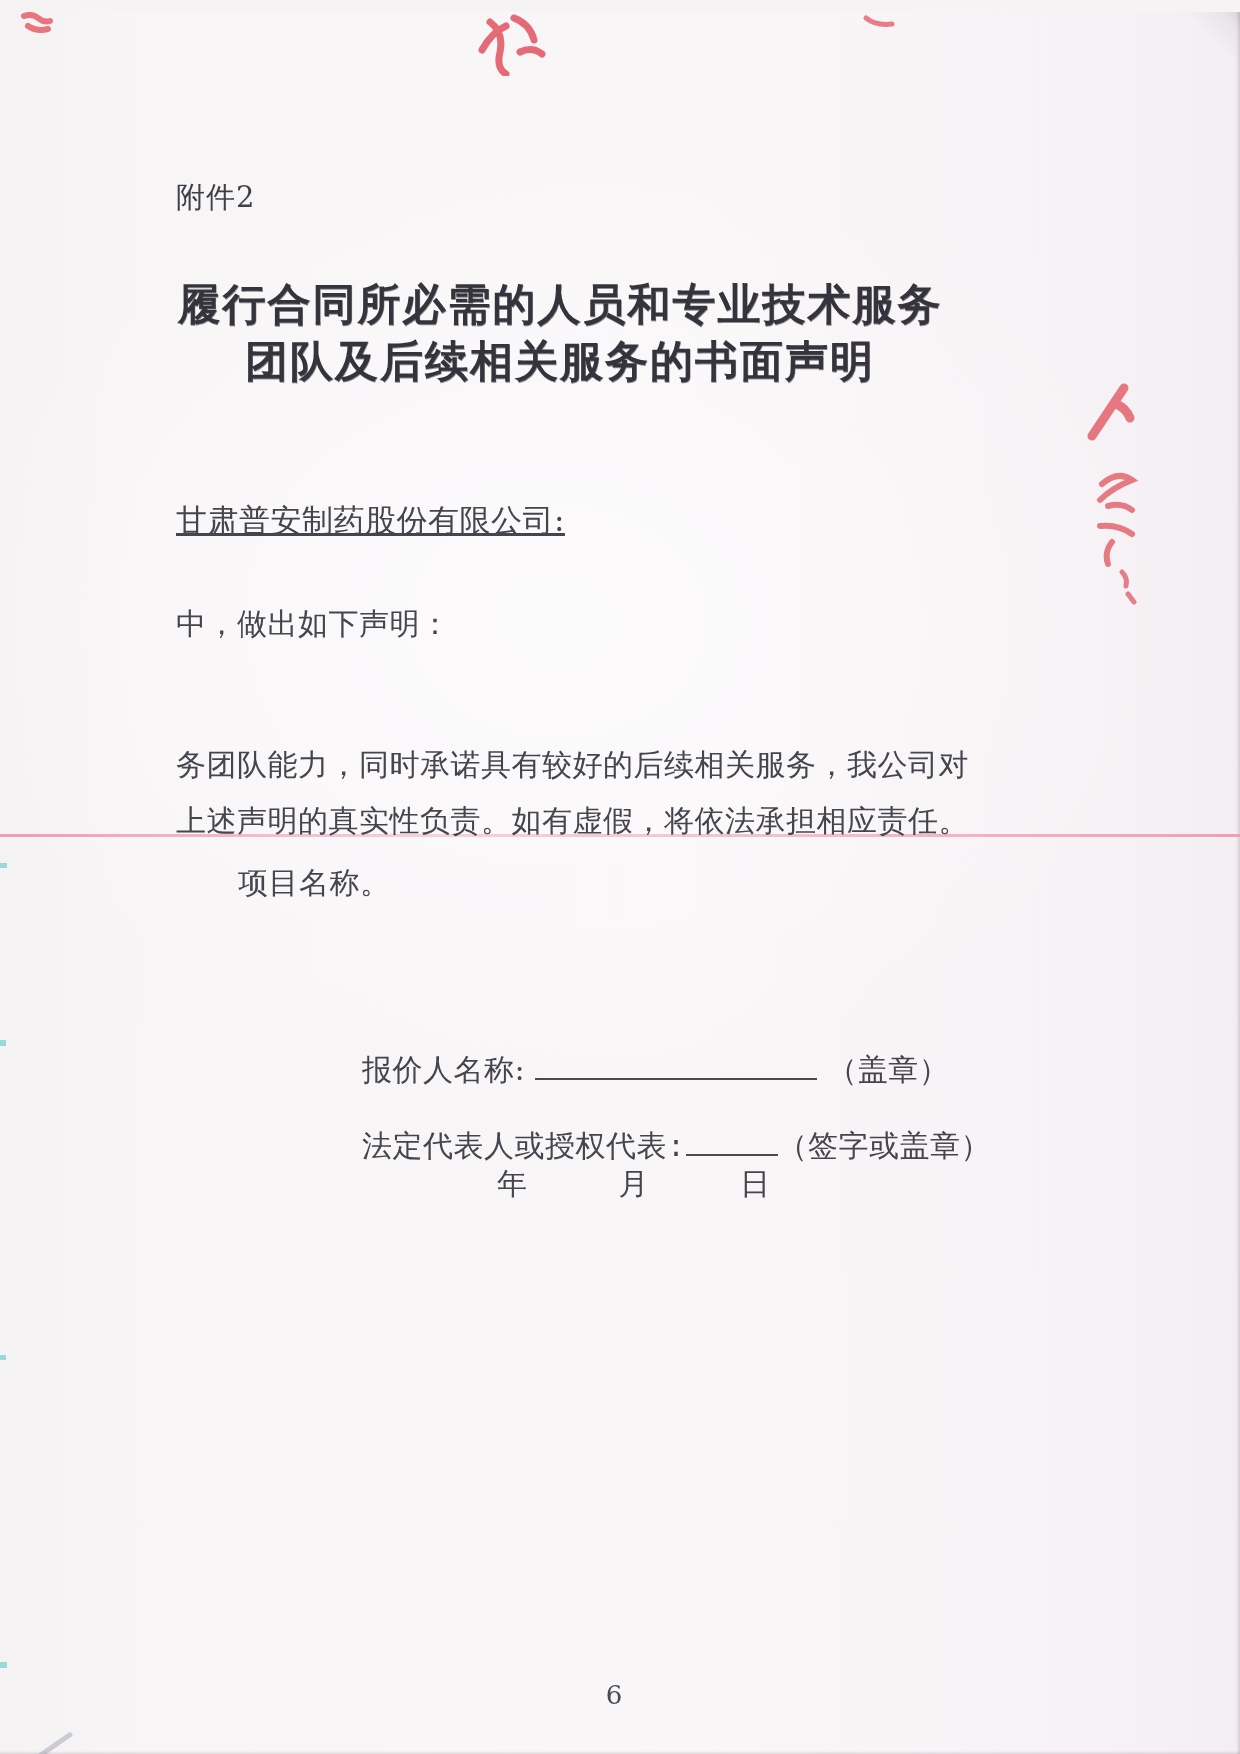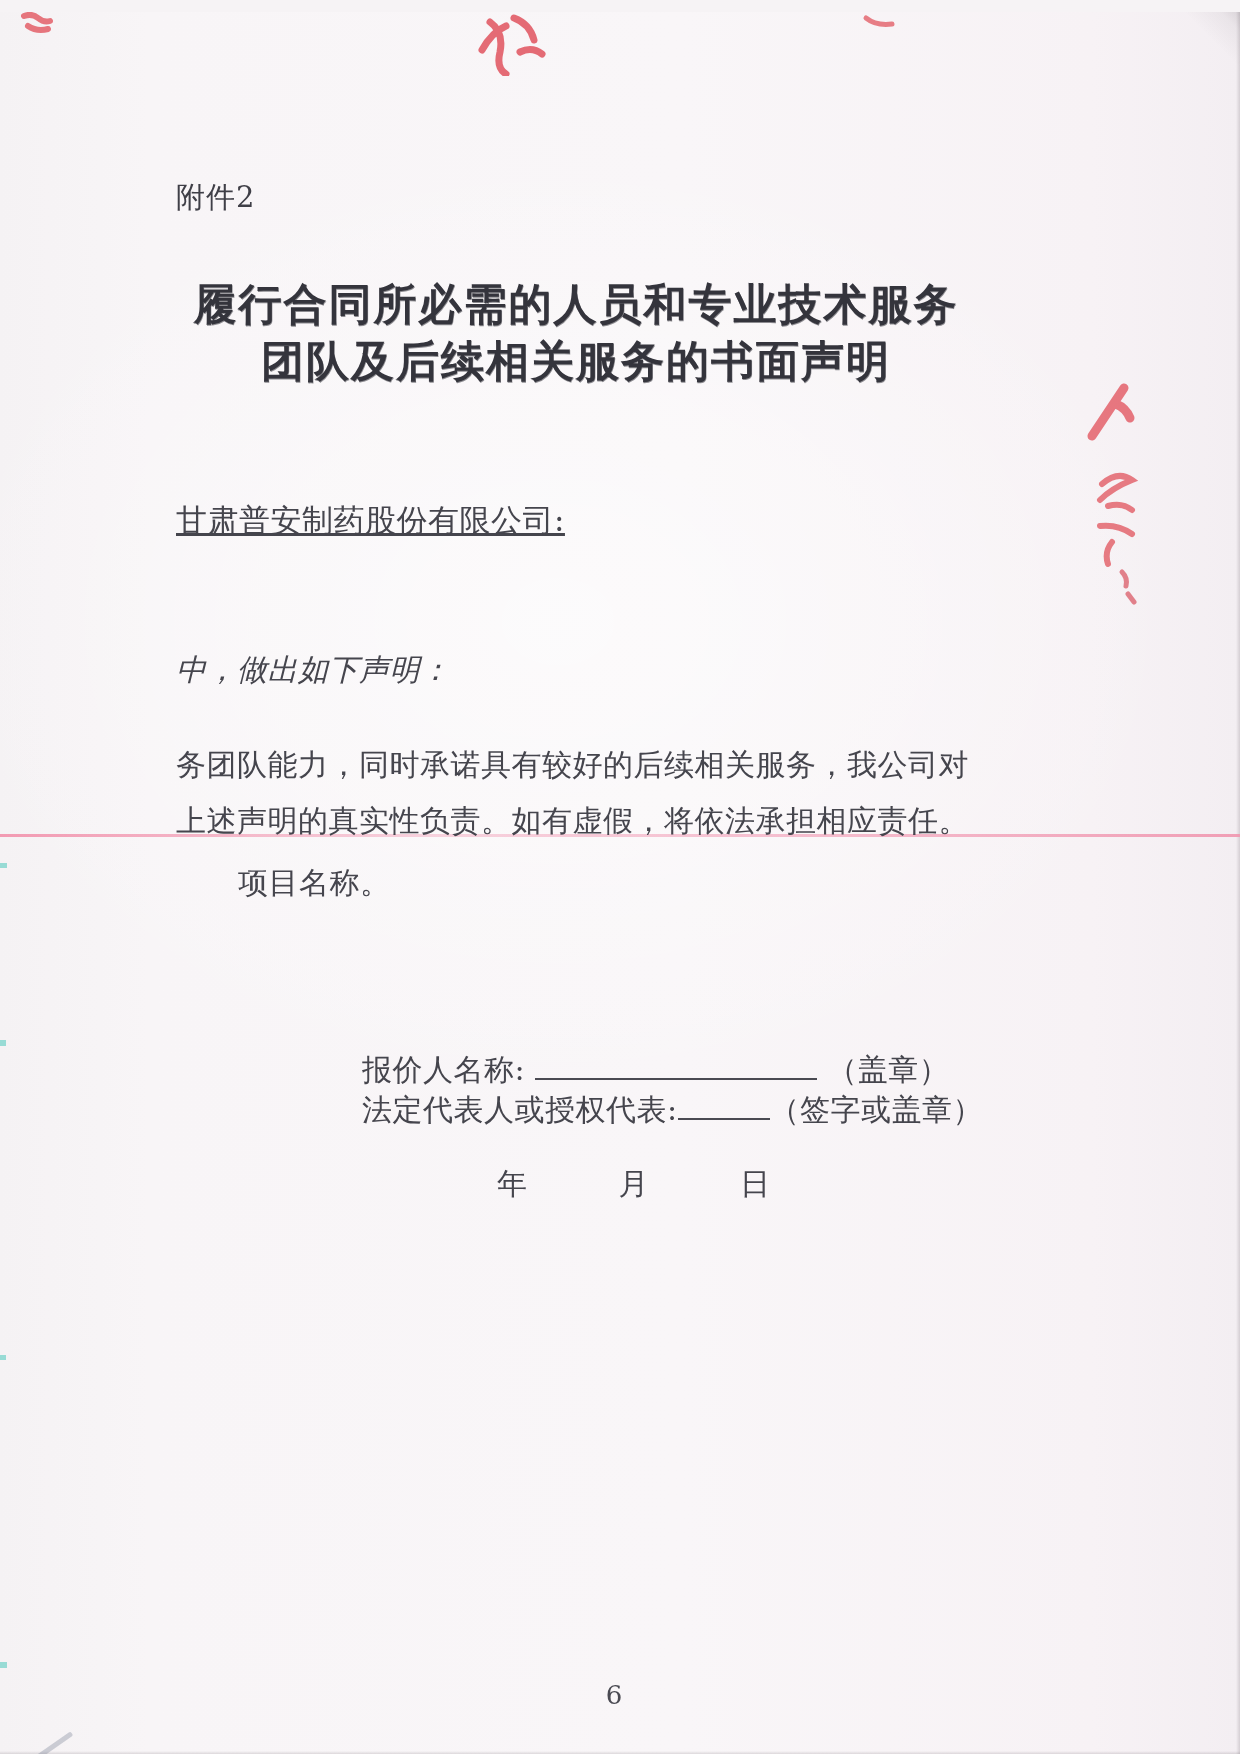--- a/index.html
+++ b/index.html
@@ -26,21 +26,20 @@
 
   .attachment{
     position:absolute;left:176px;top:166px;
     font-size:29px;color:#3f3f47;letter-spacing:1px;
   }
   .title{
     position:absolute;left:0;top:264px;width:1120px;
     text-align:center;font-weight:bold;color:#34343c;
     font-size:43px;line-height:57px;letter-spacing:2px;
     text-shadow:0.6px 0.6px 0 rgba(52,52,60,.55);
-    padding-left:16px;
   }
   .bodytext{position:absolute;color:#45454d;font-size:30px;letter-spacing:0.5px;white-space:nowrap;}
   .blank{display:inline-block;border-bottom:2px solid #4a4a52;height:1.0em;vertical-align:baseline;}
   .blank-project{width:134px;}
   .blank-bidder{width:282px;}
   .blank-rep{width:92px;}
   .sig-row{position:absolute;left:362px;color:#45454d;font-size:30px;letter-spacing:0.5px;white-space:nowrap;}
   .date-row{position:absolute;left:497px;top:1152px;color:#45454d;font-size:30px;white-space:nowrap;}
   .date-row .d{display:inline-block;}
   .date-row .d+.d{margin-left:82px;}
@@ -93,36 +92,36 @@
   <div class="attachment">附件2</div>
 
   <div class="title">
     <div>履行合同所必需的人员和专业技术服务</div>
     <div>团队及后续相关服务的书面声明</div>
   </div>
 
   <div class="bodytext" style="left:176px;top:488px;font-size:31px;text-decoration:underline;">甘肃普安制药股份有限公司:</div>
 
 
-  <div class="bodytext" style="left:176px;top:638px;font-style:italic;">中，做出如下声明：</div>
+  <div class="bodytext" style="left:176px;top:592px;">中，做出如下声明：</div>
 
 
   <div class="bodytext" style="left:176px;top:733px;">务团队能力，同时承诺具有较好的后续相关服务，我公司对</div>
 
   <div class="bodytext" style="left:176px;top:789px;">上述声明的真实性负责。如有虚假，将依法承担相应责任。</div>
 
   <div class="bodytext" style="left:238px;top:851px;">项目名称。</div>
 
   <div class="sig-row" style="top:1036px;">
     <span>报价人名称:</span>
     <span class="blank blank-bidder"></span>
     <span>（盖章）</span>
   </div>
 
-  <div class="sig-row" style="top:1076px;">
+  <div class="sig-row" style="top:1112px;font-family:Liberation Mono, monospace;">
     <span>法定代表人或授权代表:</span><span class="blank blank-rep"></span><span>（签字或盖章）</span>
   </div>
 
   <div class="date-row">
     <span class="d">年</span>
     <span class="d">月</span>
     <span class="d">日</span>
   </div>
 
   <div class="pagenum">6</div>

